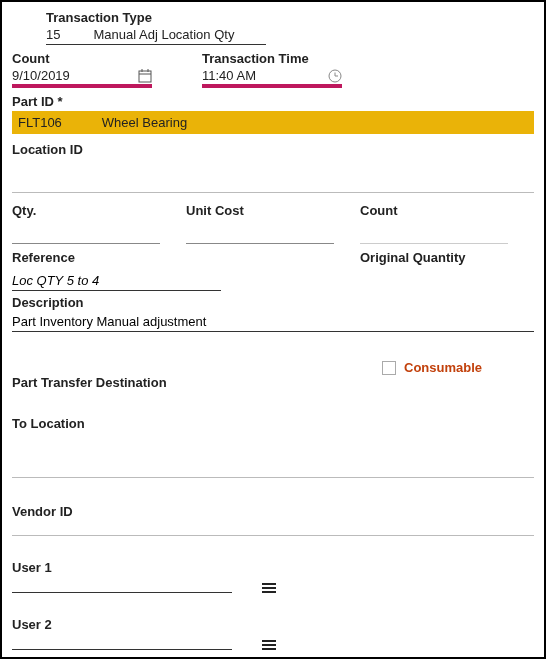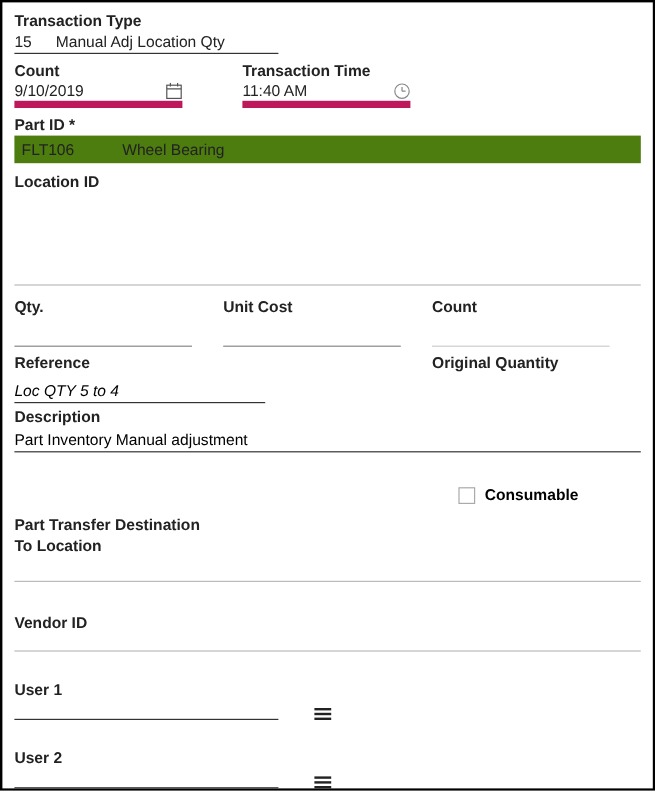--- a/index.html
+++ b/index.html
@@ -36,42 +36,42 @@
     border: none;
     border-bottom: 1px solid #333;
     font-size: 13px;
     padding: 2px 0;
     background: transparent;
     outline: none;
     width: 100%;
   }
   .tx-type-row {
     display: flex;
-    gap: 20px;
+    gap: 33px;
     border-bottom: 1px solid #333;
     padding-bottom: 2px;
     width: 220px;
   }
   .date-wrap, .time-wrap {
     display: flex;
     align-items: center;
-    border-bottom: 6px solid #be185d;
+    border-bottom: 4px solid #be185d;
     padding-bottom: 1px;
     gap: 24px;
   }
   .icon {
     width: 14px;
     height: 14px;
     flex-shrink: 0;
   }
   .part-section {
     margin-top: 4px;
   }
   .part-row {
-    background: #4d7c0f;
+    background: #eab308;
     padding: 4px 6px;
     display: flex;
     gap: 40px;
     font-size: 13px;
   }
   .three-col {
     display: flex;
     margin-top: 8px;
   }
   .three-col .cell {
@@ -122,21 +122,21 @@
     width: 14px;
     height: 2px;
     background: #222;
   }
   .checkbox-row {
     display: flex;
     align-items: center;
     gap: 8px;
     margin-left: 370px;
     margin-top: 28px;
-    color: #000000;
+    color: #c2410c;
     font-weight: bold;
   }
   .checkbox {
     width: 14px;
     height: 14px;
     border: 1px solid #aaa;
     background: #fff;
   }
   .section-gap {
     margin-top: 14px;
@@ -159,21 +159,21 @@
     width: 220px;
     height: 16px;
   }
   svg { display: block; }
 </style>
 </head>
 <body>
 
 <div class="window">
 
-  <div class="col" style="margin-bottom:6px;">
+  <div class="col" style="margin-bottom:6px;margin-left:34px;">
     <div class="field-label">Transaction Type</div>
     <div class="tx-type-row">
       <span>15</span>
       <span>Manual Adj Location Qty</span>
     </div>
   </div>
 
   <div class="row">
     <div class="col" style="width:140px;">
       <div class="field-label">Count</div>
@@ -205,21 +205,21 @@
   </div>
 
   <div class="part-section">
     <div class="field-label">Part ID *</div>
     <div class="part-row">
       <span>FLT106</span>
       <span>Wheel Bearing</span>
     </div>
   </div>
 
-  <div class="col" style="margin-top:8px;gap:43px;">
+  <div class="col" style="margin-top:8px;">
     <div class="field-label">Location ID</div>
     <input class="underline-input" style="margin-top: 14px; border-bottom-color: rgb(187, 187, 187);" value="">
   </div>
 
   <div class="three-col" style="margin-top:10px;">
     <div class="cell">
       <div class="cell-label">Qty.</div>
       <input class="cell-input" value="" style="">
     </div>
     <div class="cell">
@@ -246,21 +246,21 @@
     <div class="field-label">Description</div>
     <input class="desc-input" value="Part Inventory Manual adjustment" style="">
   </div>
 
 
   <div class="checkbox-row">
     <div class="checkbox"></div>
     <span>Consumable</span>
   </div>
 
-  <div class="col section-gap" style="margin-top:10px;">
+  <div class="col section-gap" style="margin-top:0;gap:24px;">
     <div class="field-label">Part Transfer Destination</div>
     <div class="field-label">To Location</div>
     <div class="thin-rule"></div>
   </div>
 
   <div class="col" style="margin-top:26px;">
     <div class="field-label">Vendor ID</div>
     <div class="thin-rule" style="margin-top:14px;"></div>
   </div>
 

